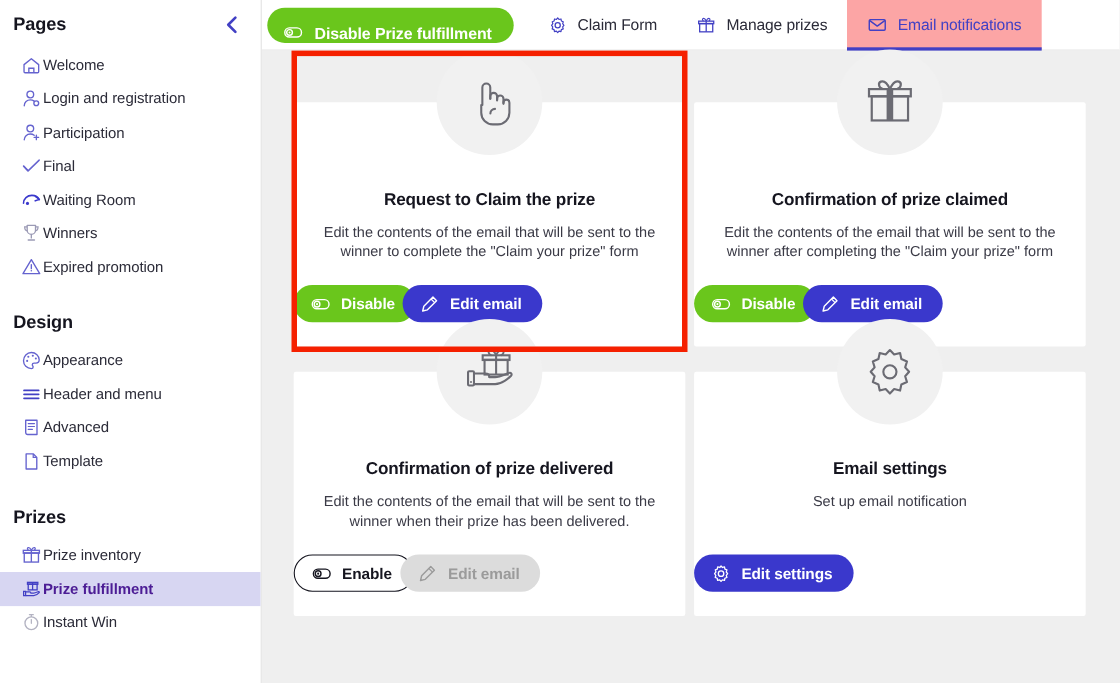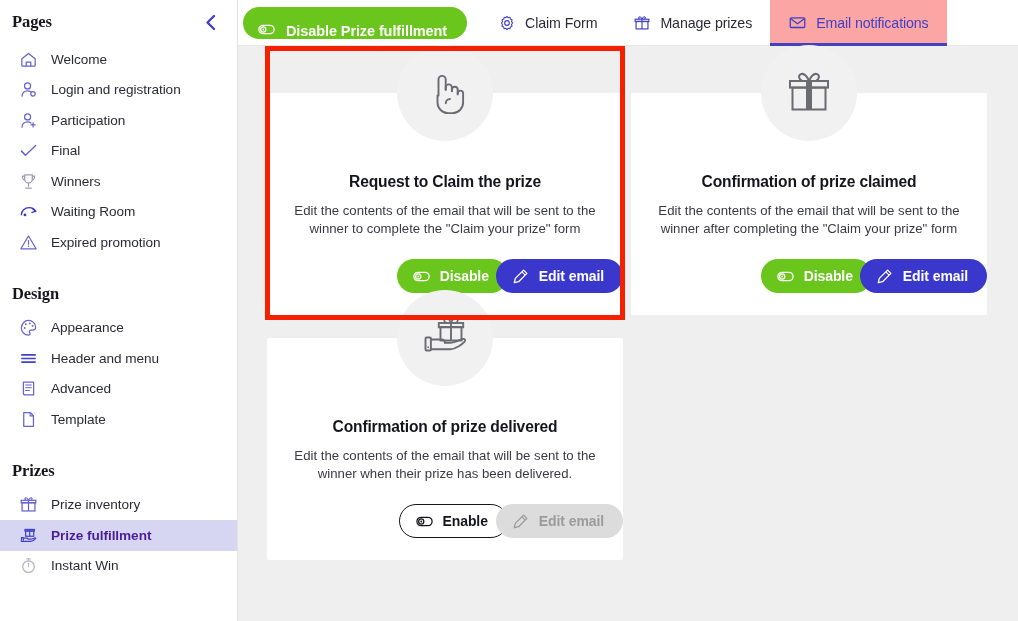--- a/index.html
+++ b/index.html
@@ -17,35 +17,34 @@
     background: #ffffff;
     border-right: 1px solid #e2e2e2;
     position: relative;
     overflow: hidden;
     flex: 0 0 238px;
   }
   .side-section-head {
     display: flex; align-items: center; justify-content: space-between;
     padding: 0 16px 0 12px;
     height: 44px;
-    font-family: Liberation Serif, serif;
   }
   .side-section-title {
     font-size: 16.5px; font-weight: bold; color: #15151f;
     letter-spacing: -0.1px;
   }
   .collapse-btn {
     width: 22px; height: 22px; display: flex; align-items: center; justify-content: center;
     cursor: pointer;
   }
   .side-item {
     display: flex; align-items: center;
     height: 30.5px;
     padding-left: 18px;
-    gap: 12px;
+    gap: 0;
     cursor: pointer;
     position: relative;
   }
   .side-item .ico { width: 21px; height: 21px; display: flex; align-items: center; justify-content: center; flex: 0 0 21px; }
   .side-item .lbl { font-size: 13.6px; color: #2b2b38; letter-spacing: -0.05px; white-space: nowrap; }
   .side-item.active { background: #d7d6f2; }
   .side-item.active .lbl { color: #4c1d95; font-weight: bold; }
   .side-gap { height: 17px; }
   .side-section-head.sub { height: 38px; }
 
@@ -142,21 +141,21 @@
   }
   .card-desc {
     margin-top: 11px;
     font-size: 13.2px; color: #3a3a46;
     text-align: center; line-height: 1.33;
     max-width: 305px;
   }
   .card-actions {
     position: absolute;
     bottom: 22px; left: 0; right: 0;
-    display: flex; justify-content: flex-end; gap: 0;
+    display: flex; justify-content: flex-start; gap: 0;
   }
   .btn {
     display: flex; align-items: center; gap: 9px;
     height: 34px;
     border-radius: 999px;
     padding: 0 19px 0 15px;
     font-size: 14px; font-weight: bold;
     cursor: pointer;
     letter-spacing: -0.1px;
     white-space: nowrap;
@@ -223,37 +222,37 @@
             <path d="M2.5 10.5l4.4 4.6L17.5 4.8" fill="none" stroke="#6563cf" stroke-width="1.4" stroke-linecap="round" stroke-linejoin="round"></path>
             <path d="M2.5 10.5l4.4 4.6" fill="none" stroke="#6563cf" stroke-width="1.4"></path>
           </svg>
       </span>
       <span class="lbl">Final</span>
     </div>
 
     <div class="side-item">
       <span class="ico">
         <svg width="19" height="19" viewBox="0 0 20 20">
+            <path d="M2.5 13.5c0-4.4 3.6-7.6 8-7.6 3.3 0 6 1.6 7 4.2" fill="none" stroke="#3a38cc" stroke-width="1.5" stroke-linecap="round"></path>
+            <path d="M13.5 6.6l4.2 3.1-4.6 1.6" fill="none" stroke="#3a38cc" stroke-width="1.4" stroke-linejoin="round"></path>
+            <circle cx="6.3" cy="13.6" r="1.5" fill="#3a38cc"></circle>
+          </svg>
+      </span>
+      <span class="lbl">Waiting Room</span>
+    </div>
+
+    <div class="side-item">
+      <span class="ico">
+        <svg width="19" height="19" viewBox="0 0 20 20">
             <path d="M6 3h8v4.6a4 4 0 0 1-8 0V3z" fill="none" stroke="#9b9ab5" stroke-width="1.3" stroke-linejoin="round"></path>
             <path d="M6 4.4H3.6c0 2.6 1.1 3.8 2.6 4M14 4.4h2.4c0 2.6-1.1 3.8-2.6 4" fill="none" stroke="#9b9ab5" stroke-width="1.2"></path>
             <path d="M10 11.8V15M7 17h6" stroke="#9b9ab5" stroke-width="1.3" stroke-linecap="round"></path>
           </svg>
       </span>
       <span class="lbl">Winners</span>
-    </div>
-
-    <div class="side-item">
-      <span class="ico">
-        <svg width="19" height="19" viewBox="0 0 20 20">
-            <path d="M2.5 13.5c0-4.4 3.6-7.6 8-7.6 3.3 0 6 1.6 7 4.2" fill="none" stroke="#3a38cc" stroke-width="1.5" stroke-linecap="round"></path>
-            <path d="M13.5 6.6l4.2 3.1-4.6 1.6" fill="none" stroke="#3a38cc" stroke-width="1.4" stroke-linejoin="round"></path>
-            <circle cx="6.3" cy="13.6" r="1.5" fill="#3a38cc"></circle>
-          </svg>
-      </span>
-      <span class="lbl">Waiting Room</span>
     </div>
 
     <div class="side-item">
       <span class="ico">
         <svg width="19" height="19" viewBox="0 0 20 20">
             <path d="M10 3.2L18 16.6H2L10 3.2z" fill="none" stroke="#6563cf" stroke-width="1.3" stroke-linejoin="round"></path>
             <path d="M10 8v3.8" stroke="#6563cf" stroke-width="1.3" stroke-linecap="round"></path>
             <circle cx="10" cy="13.9" r="0.75" fill="#6563cf"></circle>
           </svg>
       </span>
@@ -511,16 +510,39 @@
                     <path d="M14.6 3.6l3.8 3.8-9.6 9.6-5 1.2 1.2-5 9.6-9.6z" fill="none" stroke="#9b9b9b" stroke-width="1.5" stroke-linejoin="round"></path>
                     <path d="M12.6 5.6l3.8 3.8" stroke="#9b9b9b" stroke-width="1.3"></path>
                   </svg>
               </span>
               <span>Edit email</span>
             </div>
           </div>
         </div>
       </div>
 
+      <div class="cardwrap">
+        <div class="card">
+          <div class="icon-circle">
+            <svg width="54" height="54" viewBox="0 0 56 56">
+              <circle cx="28" cy="28" r="6.2" fill="none" stroke="#6b6b73" stroke-width="2"></circle>
+              <path d="M28 7.5l4 4.2 5.6-1.4 1.2 5.7 5.3 2.3-1.7 5.5 3.7 4.2-3.7 4.2 1.7 5.5-5.3 2.3-1.2 5.7-5.6-1.4-4 4.2-4-4.2-5.6 1.4-1.2-5.7-5.3-2.3 1.7-5.5L9.9 28l3.7-4.2-1.7-5.5 5.3-2.3 1.2-5.7 5.6 1.4 4-4.2z" fill="none" stroke="#6b6b73" stroke-width="2" stroke-linejoin="round"></path>
+            </svg>
+          </div>
+          <div class="card-title">Email settings</div>
+          <div class="card-desc">Set up email notification</div>
+          <div class="card-actions">
+            <div class="btn blue solo">
+              <span>
+                <svg width="19" height="19" viewBox="0 0 20 20">
+                    <circle cx="10" cy="10" r="2.6" fill="none" stroke="#ffffff" stroke-width="1.3"></circle>
+                    <path d="M10 2.6l1.3 1.5 2-.5.4 2 1.9.8-.6 2 1.3 1.6-1.3 1.6.6 2-1.9.8-.4 2-2-.5-1.3 1.5-1.3-1.5-2 .5-.4-2-1.9-.8.6-2L3.8 10l1.3-1.6-.6-2 1.9-.8.4-2 2 .5L10 2.6z" fill="none" stroke="#ffffff" stroke-width="1.25" stroke-linejoin="round"></path>
+                  </svg>
+              </span>
+              <span>Edit settings</span>
+            </div>
+          </div>
+        </div>
+      </div>
 
     </div>
   </div>
 </div>
 
 </body></html>

